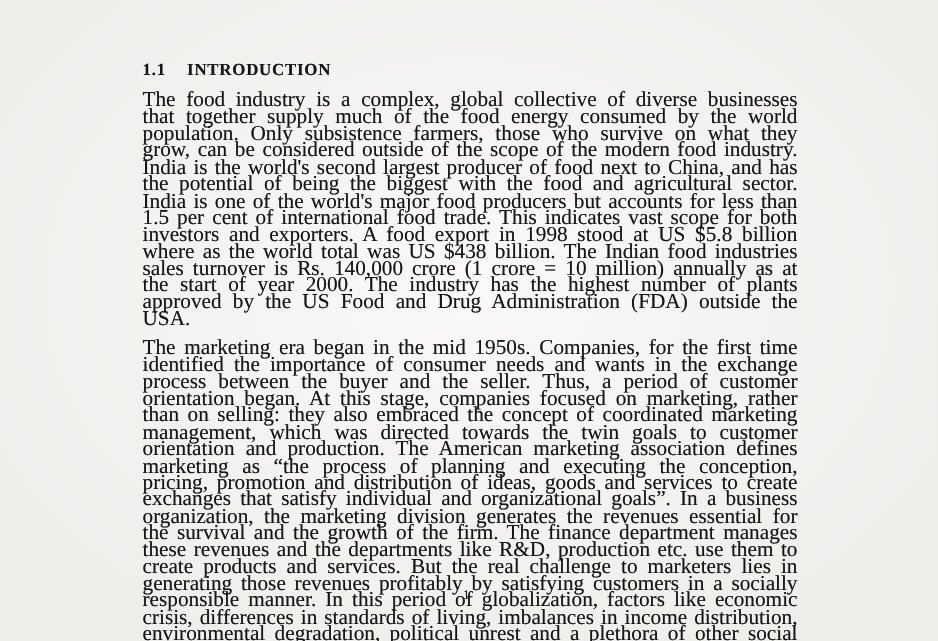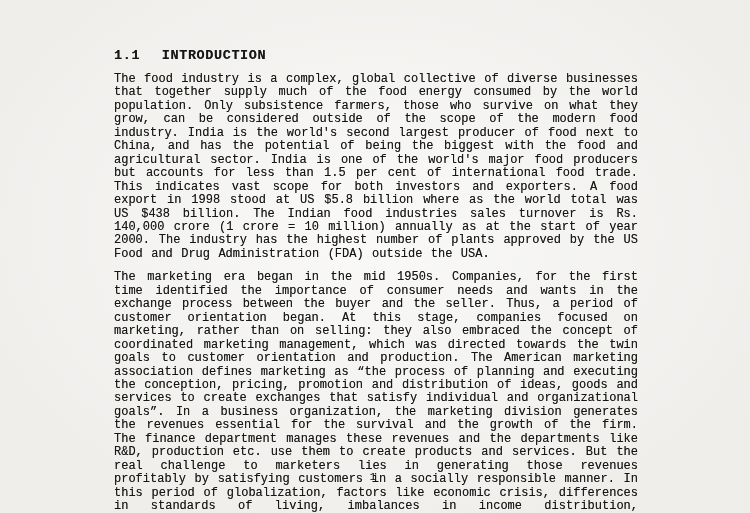--- a/index.html
+++ b/index.html
@@ -10,21 +10,21 @@
     width: 750px;
     height: 513px;
     background: #e9e8e5;
     overflow: hidden;
   }
   .page {
     position: relative;
     width: 750px;
     height: 513px;
     background: #f3f2ef;
-    font-family: Liberation Mono, monospace;
+    font-family: Liberation Serif, serif;
     color: #161616;
     
     background-image:
       radial-gradient(ellipse at 50% 45%, rgba(255,255,255,0.55), rgba(0,0,0,0.02) 85%);
   }
   .content {
     position: absolute;
     left: 114px;
     top: 47px;
     width: 524px;
@@ -35,21 +35,21 @@
     letter-spacing: 0.6px;
     margin: 0 0 9px 0;
     line-height: 17px;
     text-shadow: 0 0 0.5px rgba(0,0,0,0.55);
   }
   .heading .num {
     display: inline-block;
     margin-right: 13px;
   }
   .para {
-    font-size: 12px;
+    font-size: 17px;
     line-height: 13.45px;
     text-align: justify;
     margin: 0 0 10px 0;
     word-spacing: 1.2px;
     text-shadow: 0 0 0.45px rgba(0,0,0,0.5);
   }
   .para.continued {
     
     text-align-last: justify;
     margin-bottom: 16px;

